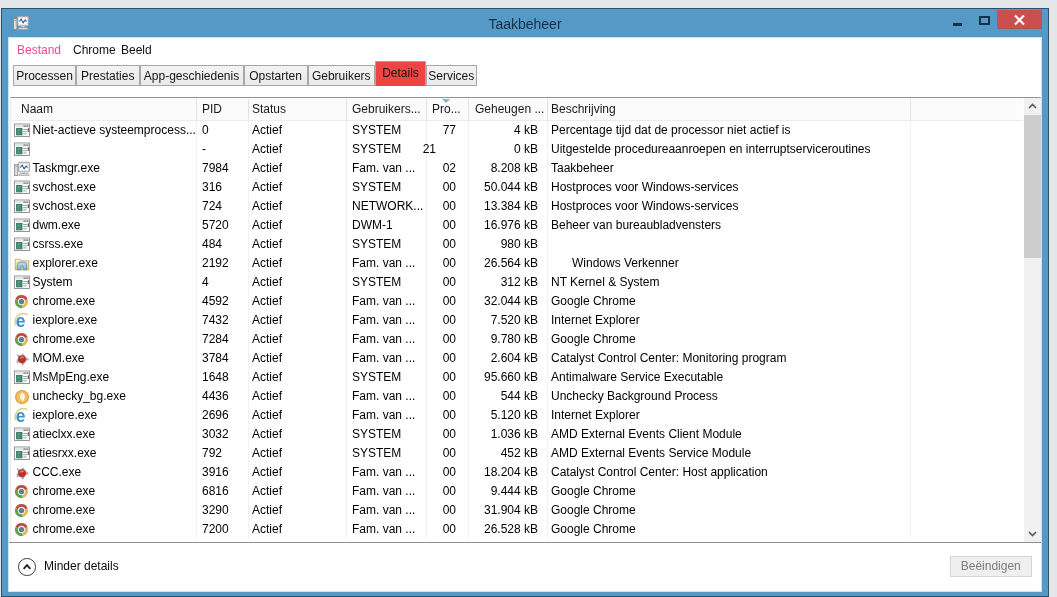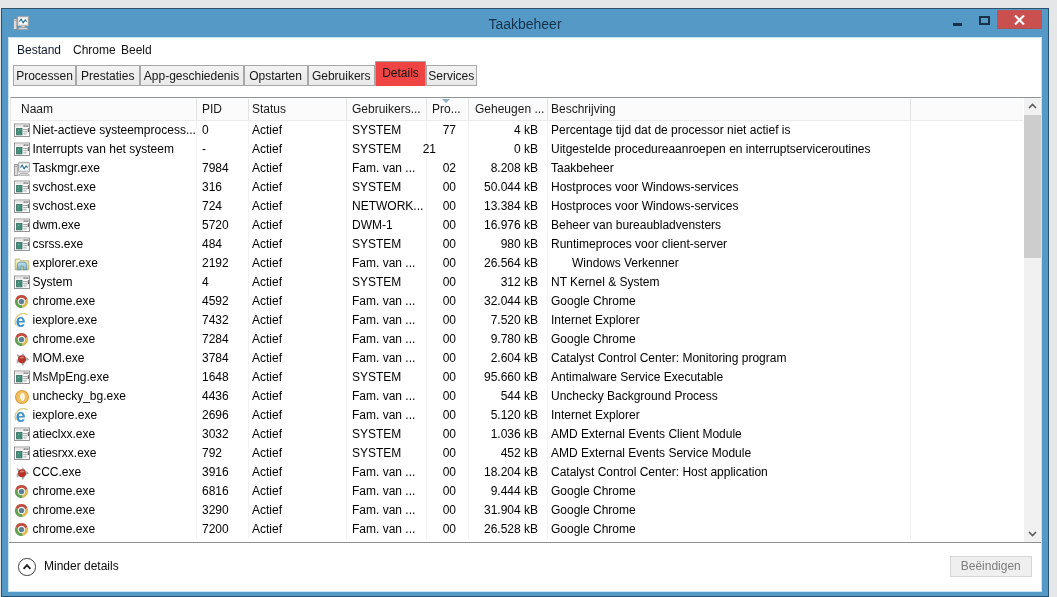--- a/index.html
+++ b/index.html
@@ -29,21 +29,21 @@
   <div style="position:absolute;left:951px;top:14px;width:9px;height:2.5px;background:#173248"></div>
   <div style="position:absolute;left:976.5px;top:7px;width:11px;height:8.5px;border:2px solid #173248"></div>
   <div style="position:absolute;left:995px;top:0.5px;width:45px;height:19.5px;background:#c9504e;border-bottom:1px solid #b0524e">
     <svg width="45" height="19" viewBox="0 0 45 19">
         <path d="M18 5.5 L27 14.5 M27 5.5 L18 14.5" stroke="#fff" stroke-width="2.1"></path>
       </svg>
   </div>
 
   <div class="client">
 
-    <div class="c" style="left:8px;top:0px;height:24px;line-height:24px;color:#0f172a">Bestand</div>
+    <div class="c" style="left:8px;top:0px;height:24px;line-height:24px;color:#ec4899">Bestand</div>
     <div class="c" style="left:64px;top:0px;height:24px;line-height:24px;color:#111">Chrome</div>
     <div class="c" style="left:112px;top:0px;height:24px;line-height:24px;color:#111">Beeld</div>
 
     <div class="tab" style="left:4px;width:63px">Processen</div>
       <div class="tab" style="left:67px;width:63.5px">Prestaties</div>
       <div class="tab" style="left:130.5px;width:104px">App-geschiedenis</div>
       <div class="tab" style="left:234.5px;width:64px">Opstarten</div>
       <div class="tab" style="left:298.5px;width:67.5px">Gebruikers</div>
       <div class="tab sel" style="left:366px;width:51px">Details</div>
       <div class="tab" style="left:417px;width:50.5px">Services</div>
@@ -105,21 +105,20 @@
               <rect x="11.4" y="2.5" width="1.2" height="1.2" fill="#525252"></rect>
               <rect x="13.2" y="2.5" width="1.2" height="1.2" fill="#525252"></rect>
               <rect x="2.6" y="5.5" width="5.4" height="6.4" fill="#47917f" stroke="#2f6c5e" stroke-width="0.8"></rect>
               <rect x="4" y="6.8" width="1.2" height="1.2" fill="#6aaa98"></rect>
               <rect x="5.8" y="8.6" width="1.4" height="1.2" fill="#38806e"></rect>
               <rect x="9.3" y="6" width="4.1" height="1" fill="#a3a3a3"></rect>
               <rect x="9.3" y="8.2" width="4.1" height="1" fill="#a3a3a3"></rect>
               <rect x="9.3" y="10.4" width="3.3" height="1" fill="#a3a3a3"></rect>
               <rect x="13.8" y="5.2" width="1" height="3.8" fill="#404040"></rect>
             </svg></div>
-          <div class="c" style="left:22.5px">Interrupts van het systeem</div>
           <div class="c" style="left:192px">-</div>
           <div class="c" style="left:242px">Actief</div>
           <div class="c" style="left:342px">SYSTEM</div>
           <div class="c r" style="left:376px;width:50px">21</div>
           <div class="c r" style="left:448px;width:80px">0 kB</div>
           <div class="c" style="left:541px">Uitgestelde procedureaanroepen en interruptserviceroutines</div>
         </div>
 <div style="position:absolute;left:1px;top:121px;width:1023px;height:19px">
           <div style="position:absolute;left:3.5px;top:1.5px"><svg width="16" height="16" viewBox="0 0 16 16">
               <rect x="0.5" y="3.6" width="3.4" height="10.8" fill="#dcdcdc" stroke="#898989" stroke-width="0.8"></rect>
@@ -224,21 +223,20 @@
               <rect x="9.3" y="8.2" width="4.1" height="1" fill="#a3a3a3"></rect>
               <rect x="9.3" y="10.4" width="3.3" height="1" fill="#a3a3a3"></rect>
               <rect x="13.8" y="5.2" width="1" height="3.8" fill="#404040"></rect>
             </svg></div>
           <div class="c" style="left:22.5px">csrss.exe</div>
           <div class="c" style="left:192px">484</div>
           <div class="c" style="left:242px">Actief</div>
           <div class="c" style="left:342px">SYSTEM</div>
           <div class="c r" style="left:396px;width:50px">00</div>
           <div class="c r" style="left:448px;width:80px">980 kB</div>
-          <div class="c" style="left:541px">Runtimeproces voor client-server</div>
         </div>
 <div style="position:absolute;left:1px;top:216px;width:1023px;height:19px">
           <div style="position:absolute;left:3.5px;top:1.5px"><svg width="16" height="16" viewBox="0 0 16 16">
               <defs>
                 <linearGradient id="gf" x1="0" y1="0" x2="0" y2="1">
                   <stop offset="0" stop-color="#f6f0c8"></stop>
                   <stop offset="0.55" stop-color="#ece2a5"></stop>
                   <stop offset="1" stop-color="#d9c987"></stop>
                 </linearGradient>
                 <linearGradient id="gb" x1="0" y1="0" x2="0" y2="1">

